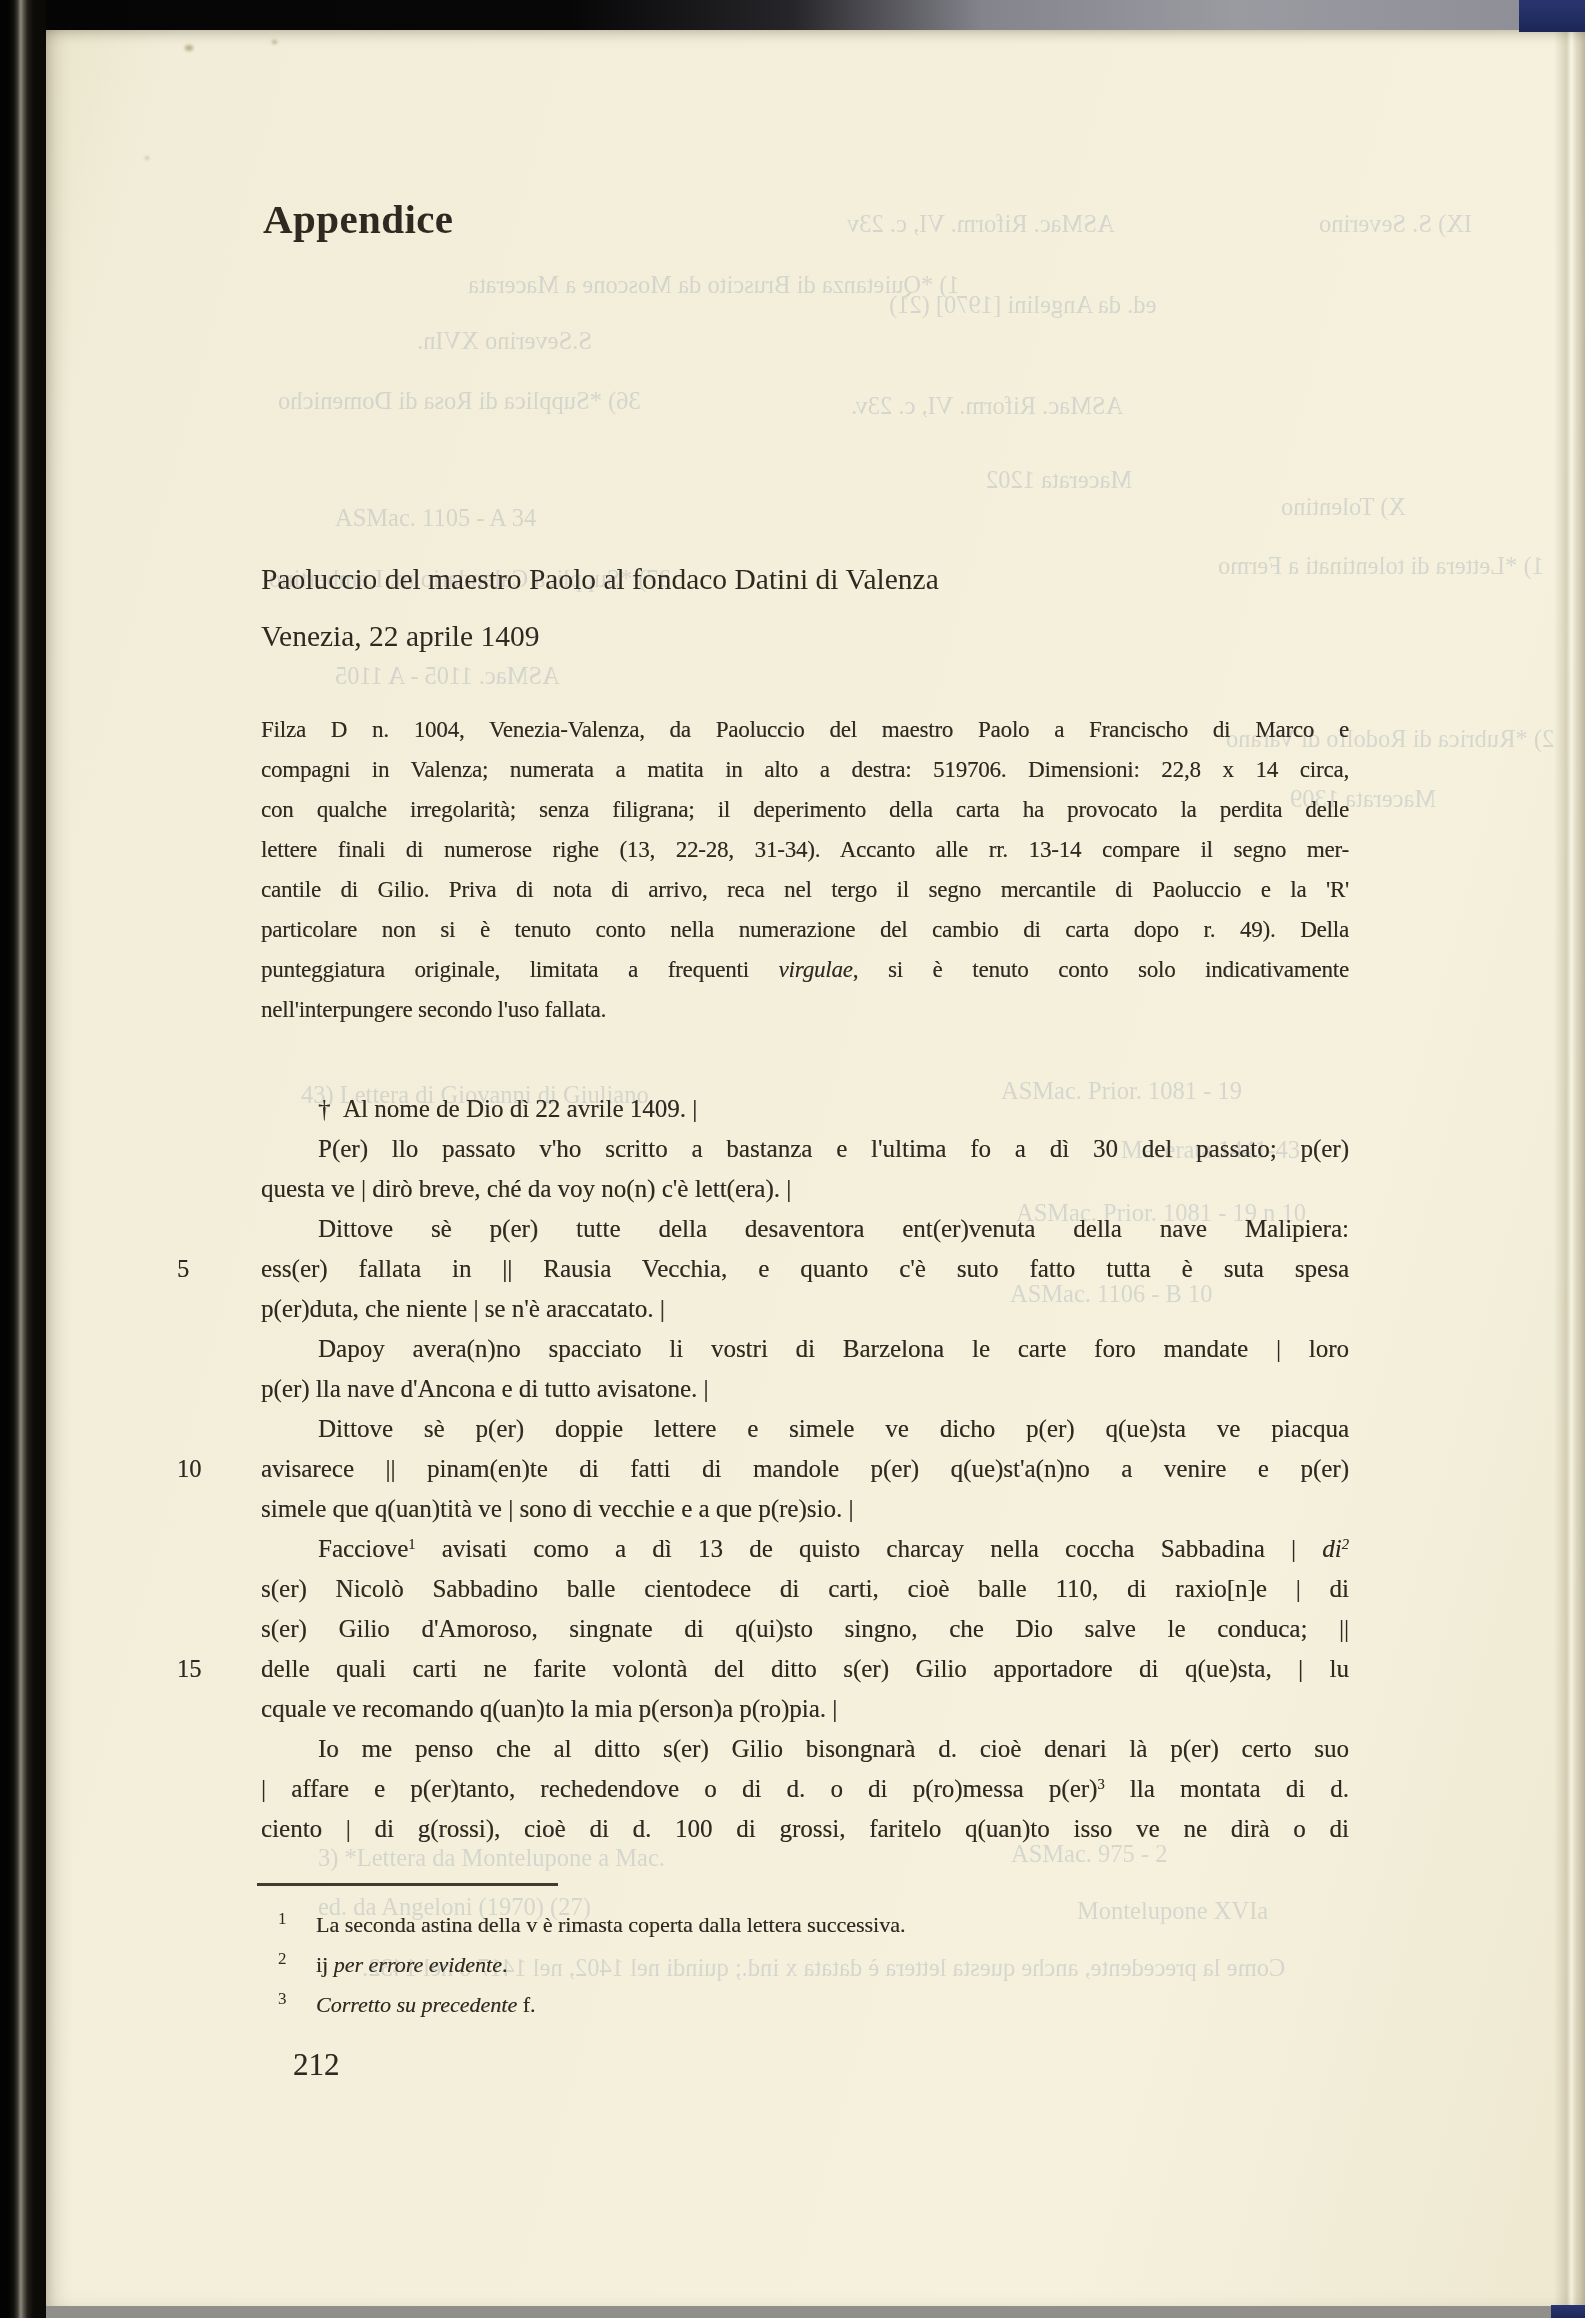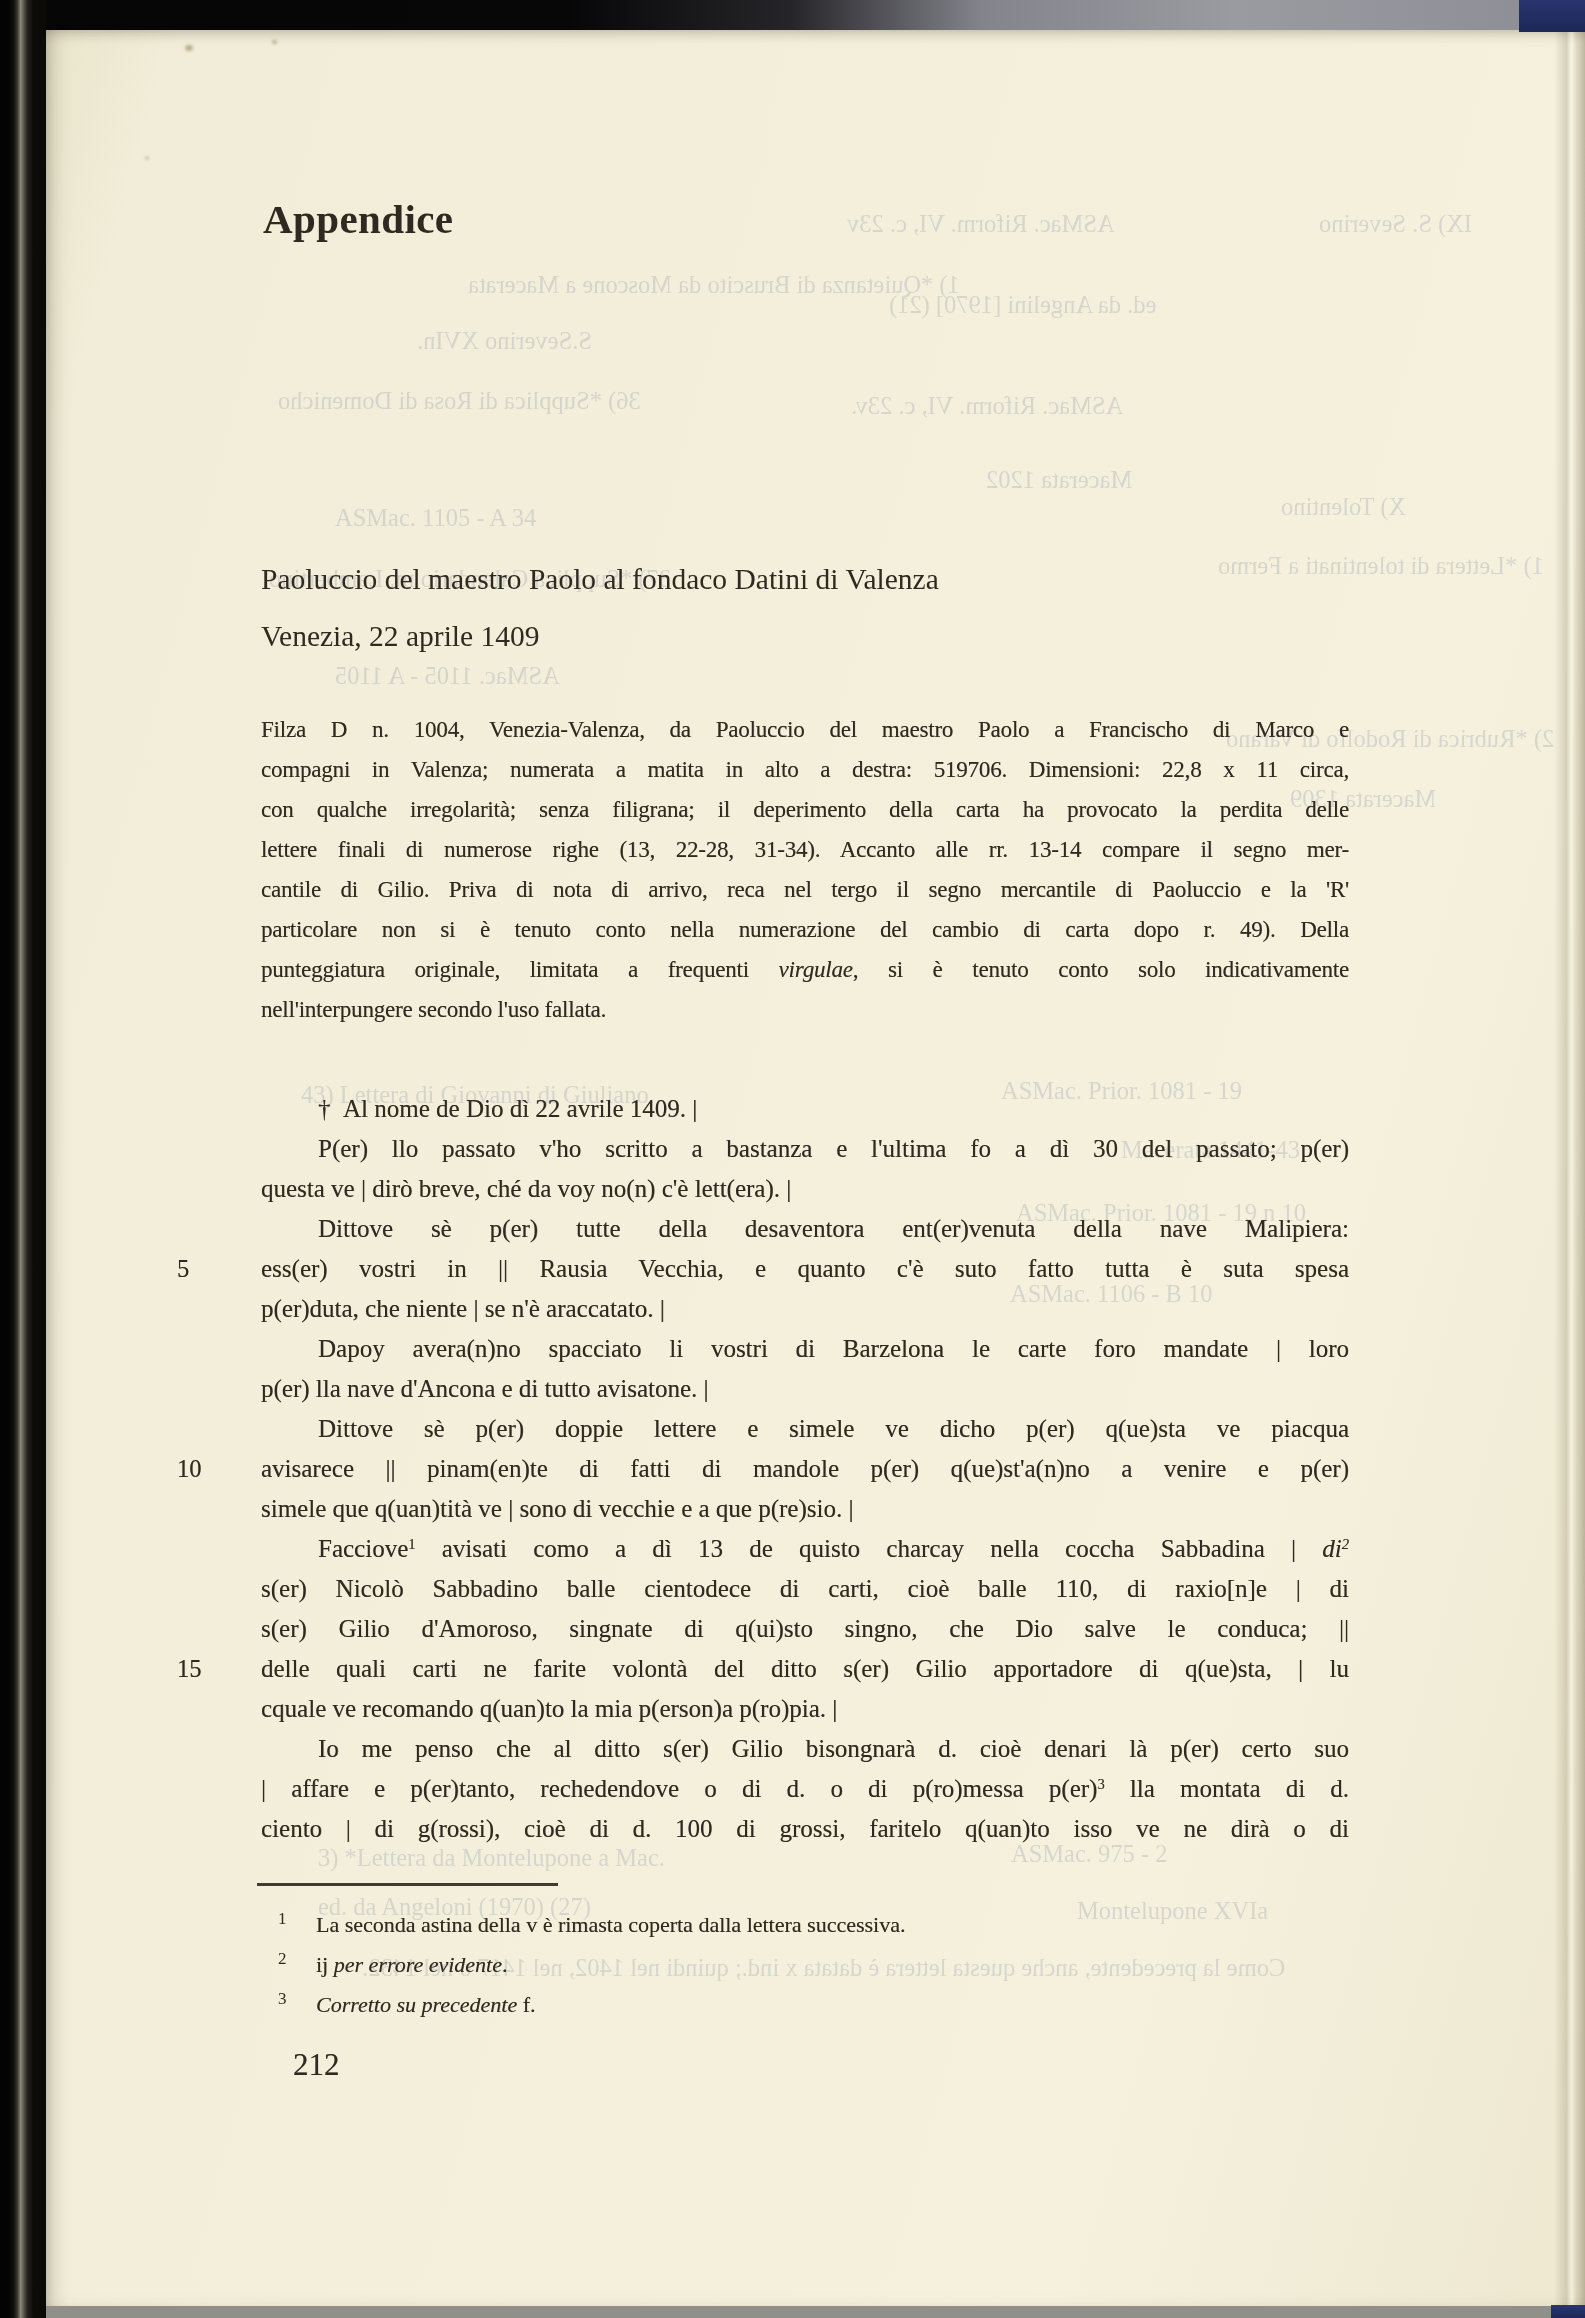--- a/index.html
+++ b/index.html
@@ -95,35 +95,35 @@
     <div class="stain s2"></div>
     <div class="stain s3"></div>
 
     <h1 class="heading">Appendice</h1>
 
     <div class="title-line t1">Paoluccio del maestro Paolo al fondaco Datini di Valenza</div>
     <div class="title-line t2">Venezia, 22 aprile 1409</div>
 
     <div class="textblock intro">
         <div class="line justify"><span>Filza D n. 1004, Venezia-Valenza, da Paoluccio del maestro Paolo a Francischo di Marco e</span></div>
-        <div class="line justify"><span>compagni in Valenza; numerata a matita in alto a destra: 519706. Dimensioni: 22,8 x 11 circa,</span></div>
+        <div class="line justify"><span>compagni in Valenza; numerata a matita in alto a destra: 519706. Dimensioni: 22,8 x 14 circa,</span></div>
         <div class="line justify"><span>con qualche irregolarità; senza filigrana; il deperimento della carta ha provocato la perdita delle</span></div>
         <div class="line justify"><span>lettere finali di numerose righe (13, 22-28, 31-34). Accanto alle rr. 13-14 compare il segno mer-</span></div>
         <div class="line justify"><span>cantile di Gilio. Priva di nota di arrivo, reca nel tergo il segno mercantile di Paoluccio e la 'R'</span></div>
         <div class="line justify"><span>particolare non si è tenuto conto nella numerazione del cambio di carta dopo r. 49). Della</span></div>
         <div class="line justify"><span>punteggiatura originale, limitata a frequenti </span><span class="it">virgulae</span><span>, si è tenuto conto solo indicativamente</span></div>
         <div class="line"><span>nell'interpungere secondo l'uso fallata.</span></div>
       </div>
 
     <div class="textblock letter">
         <div class="line indent"><span>† Al nome de Dio dì 22 avrile 1409. |</span></div>
         <div class="line justify indent"><span>P(er) llo passato v'ho scritto a bastanza e l'ultima fo a dì 30 del passato; p(er)</span></div>
         <div class="line"><span>questa ve | dirò breve, ché da voy no(n) c'è lett(era). |</span></div>
         <div class="line justify indent"><span>Dittove sè p(er) tutte della desaventora ent(er)venuta della nave Malipiera:</span></div>
-        <div class="line justify"><span class="mnum">5</span><span>ess(er) vostri in || Rausia Vecchia, e quanto c'è suto fatto tutta è suta spesa</span></div>
+        <div class="line justify"><span class="mnum">5</span><span>ess(er) fallata in || Rausia Vecchia, e quanto c'è suto fatto tutta è suta spesa</span></div>
         <div class="line"><span>p(er)duta, che niente | se n'è araccatato. |</span></div>
         <div class="line justify indent"><span>Dapoy avera(n)no spacciato li vostri di Barzelona le carte foro mandate | loro</span></div>
         <div class="line"><span>p(er) lla nave d'Ancona e di tutto avisatone. |</span></div>
         <div class="line justify indent"><span>Dittove sè p(er) doppie lettere e simele ve dicho p(er) q(ue)sta ve piacqua</span></div>
         <div class="line justify"><span class="mnum">10</span><span>avisarece || pinam(en)te di fatti di mandole p(er) q(ue)st'a(n)no a venire e p(er)</span></div>
         <div class="line"><span>simele que q(uan)tità ve | sono di vecchie e a que p(re)sio. |</span></div>
         <div class="line justify indent"><span>Facciove</span><span class="sup">1</span><span> avisati como a dì 13 de quisto charcay nella coccha Sabbadina | </span><span class="it">di</span><span class="it sup">2</span></div>
         <div class="line justify"><span>s(er) Nicolò Sabbadino balle cientodece di carti, cioè balle 110, di raxio[n]e | di</span></div>
         <div class="line justify"><span>s(er) Gilio d'Amoroso, singnate di q(ui)sto singno, che Dio salve le conduca; ||</span></div>
         <div class="line justify"><span class="mnum">15</span><span>delle quali carti ne farite volontà del ditto s(er) Gilio apportadore di q(ue)sta, | lu</span></div>

